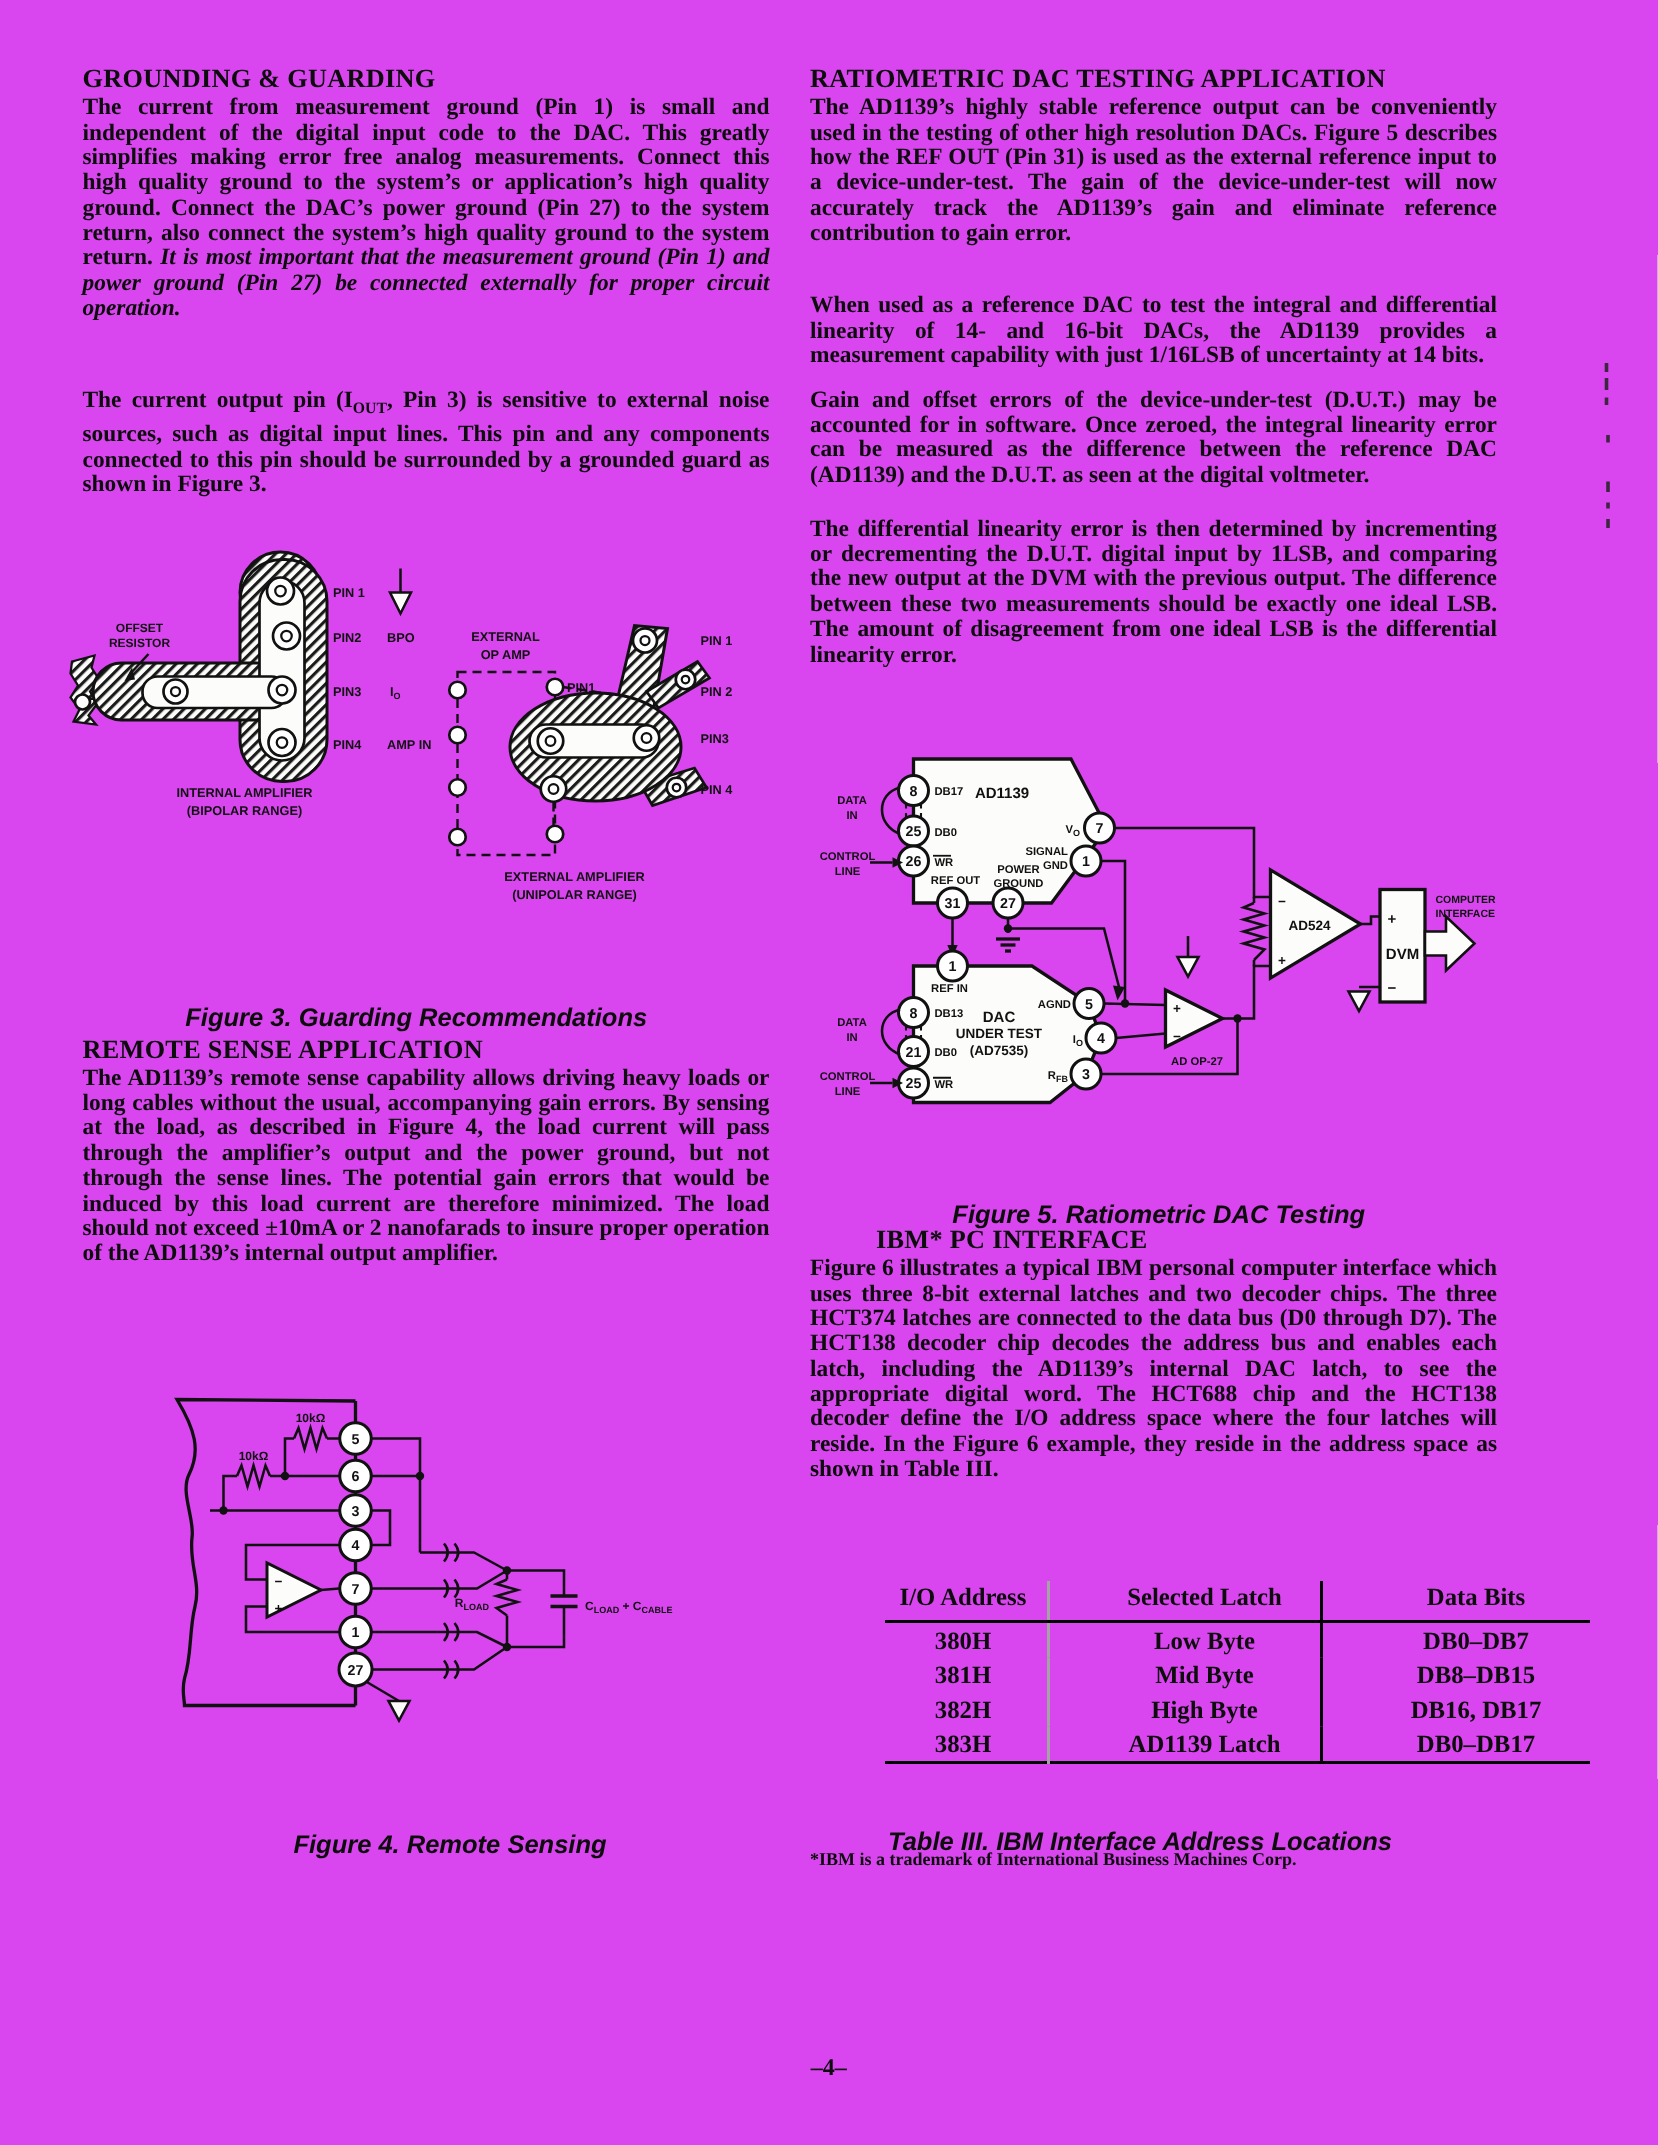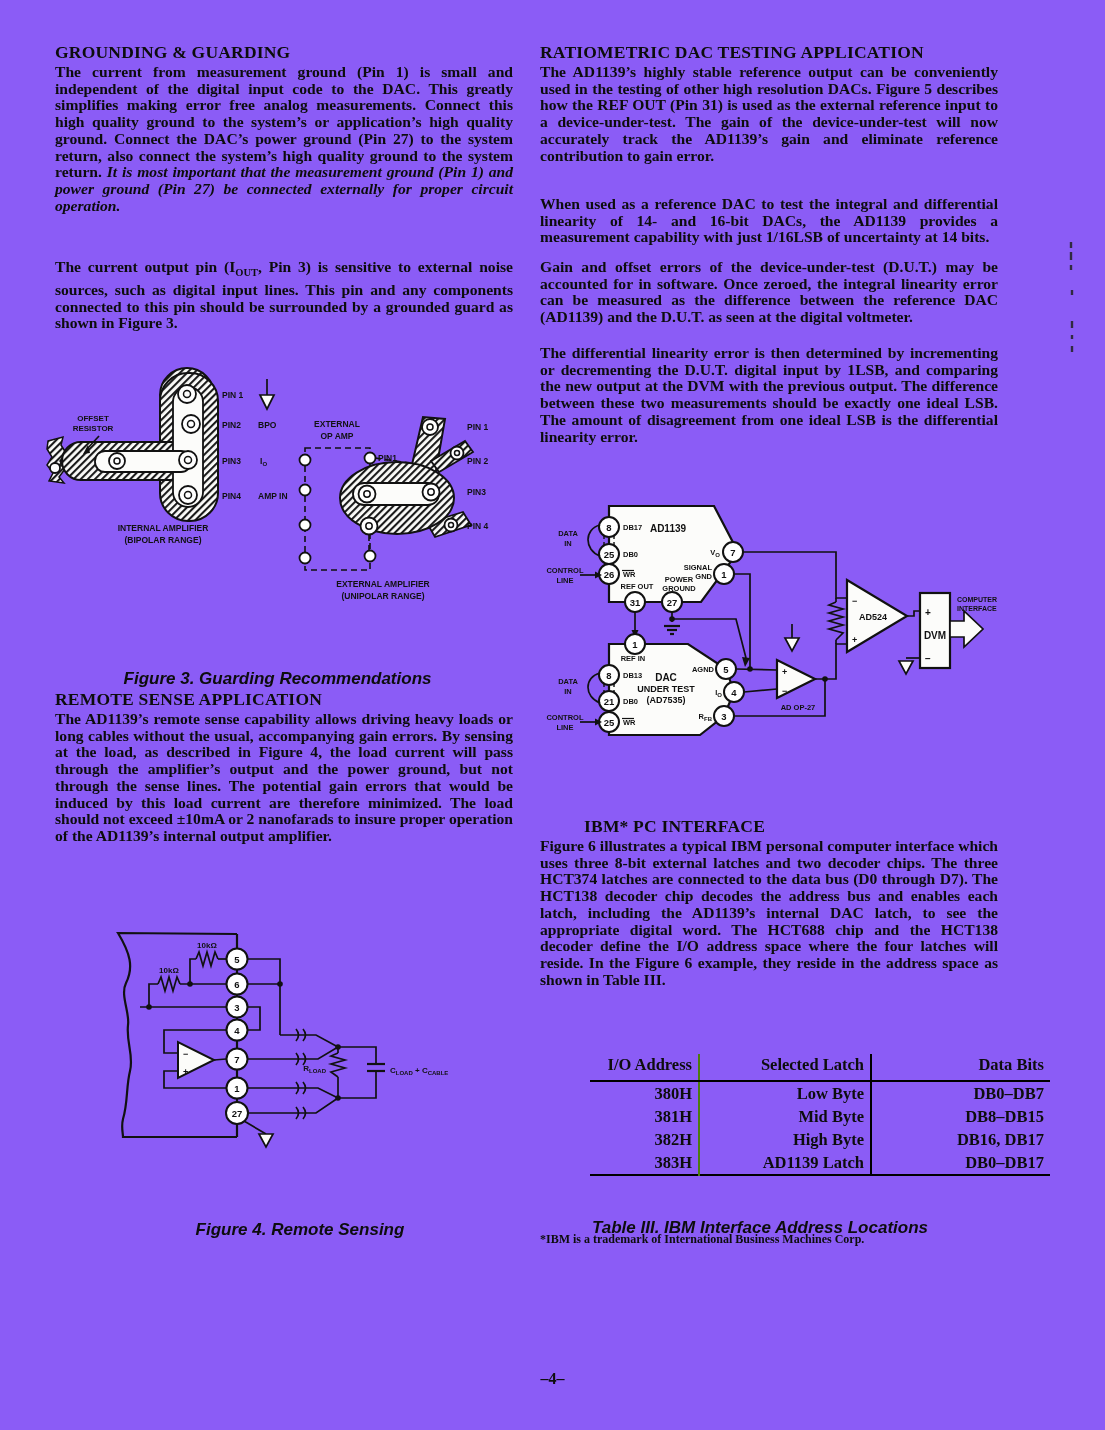--- a/index.html
+++ b/index.html
@@ -1,32 +1,32 @@
 <!DOCTYPE html>
 <html><head>
 <meta charset="utf-8">
 <style>
   html,body { margin:0; padding:0; background:#e8e8e8; }
-  .page { position:relative; width:1105px; height:1430px; background:#8b5cf6;
+  .page { position:relative; width:1105px; height:1430px; background:#d946ef;
           font-family:"Liberation Serif",serif; color:#0d0d0d; overflow:hidden; margin:0 auto; }
   .abs { position:absolute; }
   h3.sect { font-size:17.5px; font-weight:bold; margin:0; letter-spacing:.2px; font-family:"Liberation Serif",serif; }
   p.body { font-size:15.6px; font-weight:bold; line-height:16.7px; text-align:justify; margin:0; }
   p.body sub { font-size:10.5px; }
   .figcap { font-family:"Liberation Sans",sans-serif; font-style:italic; font-weight:bold;
             font-size:17px; text-align:center;margin-top:32px; }
   .footnote { font-size:12px; font-weight:bold; }
   .pageno { font-size:16px; font-weight:bold; text-align:center; width:100%; }
   
   table.t3 { border-collapse:collapse; font-family:"Liberation Serif",serif; font-weight:bold;
              font-size:16.5px; border-bottom:2.5px solid #000; }
-  table.t3 th, table.t3 td { text-align:right; padding:1px 6px 1px 2px; white-space:nowrap;margin-top:16px; }
+  table.t3 th, table.t3 td { text-align:center; padding:1px 6px 1px 2px; white-space:nowrap;margin-top:16px; }
   table.t3 th { border-bottom:2.5px solid #000; padding-bottom:5px; }
   table.t3 .c1 { width:100px; }
-  table.t3 .c2 { width:142px; border-left:2px solid #4d7c0f; padding-left:22px; }
+  table.t3 .c2 { width:142px; border-left:2px solid #a3a3a3; padding-left:32px; }
   table.t3 .c3 { width:140px; border-left:2px solid #000; padding-left:32px; }
   table.t3 td { padding-top:2px; }
   
   svg text { font-family:"Liberation Sans",sans-serif; font-weight:bold; fill:#111; }
   .fl  { font-size:8.5px; }
   .fs  { font-size:8px; }
   .f75 { font-size:7.5px; }
   .f7  { font-size:7px; }
   .fm  { font-size:10px; }
   .f9  { font-size:9px; }
@@ -398,20 +398,21 @@
     <text class="f75 mid" x="28" y="186">DATA</text>
     <text class="f75 mid" x="28" y="196">IN</text>
     <text class="f75 mid" x="25" y="222">CONTROL</text>
     <text class="f75 mid" x="25" y="232">LINE</text>
     <g>
       <line class="w" x1="40" y1="224" x2="55" y2="224"></line>
       <polygon class="solid" points="55,220.5 62,224 55,227.5"></polygon>
     </g>
   </svg>
 
+  <div class="figcap abs" style="left:540px; top:768px; width:465px;">Figure 5. Ratiometric DAC Testing</div>
 
   <h3 class="sect abs" style="left:540px; top:816px;margin-left:44px;">IBM* PC INTERFACE</h3>
   <p class="body abs" style="left:540px; top:838px; width:458px;">Figure 6 illustrates a typical IBM personal computer interface which uses three 8-bit external latches and two decoder chips. The three HCT374 latches are connected to the data bus (D0 through D7). The HCT138 decoder chip decodes the address bus and enables each latch, including the AD1139’s internal DAC latch, to see the appropriate digital word. The HCT688 chip and the HCT138 decoder define the I/O address space where the four latches will reside. In the Figure 6 example, they reside in the address space as shown in Table III.</p>
 
   <table class="t3 abs" style="left:590px; top:1054px;">
     <thead>
       <tr>
         <th class="c1">I/O Address</th>
         <th class="c2">Selected Latch</th>
         <th class="c3">Data Bits</th>

